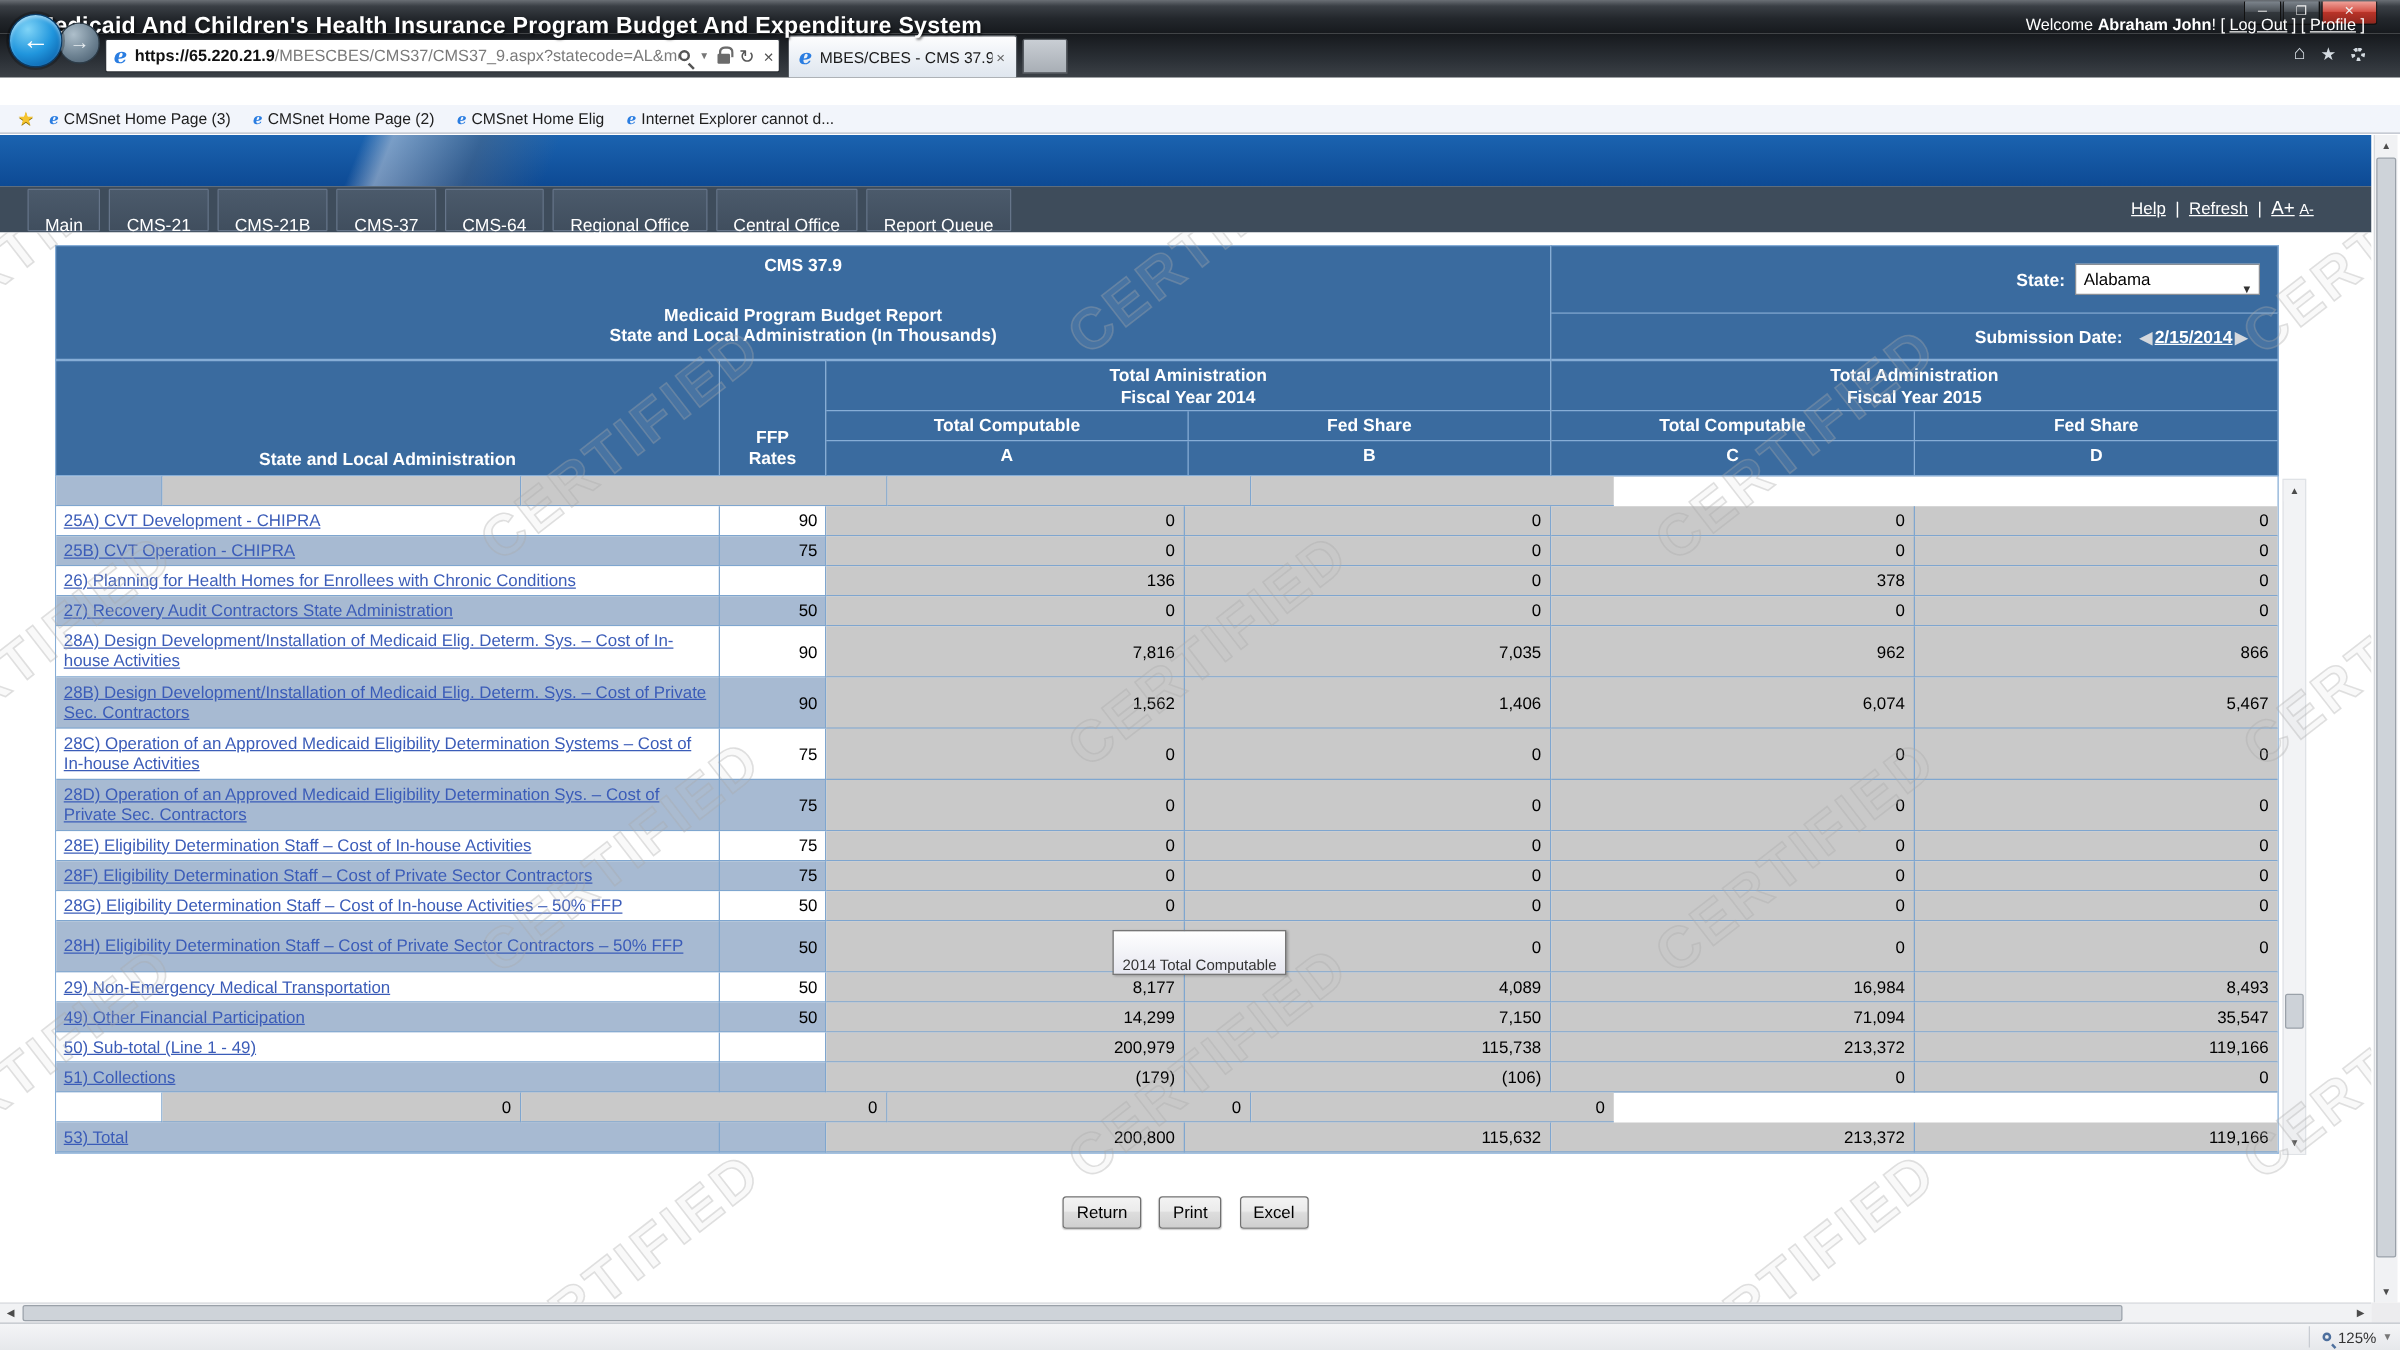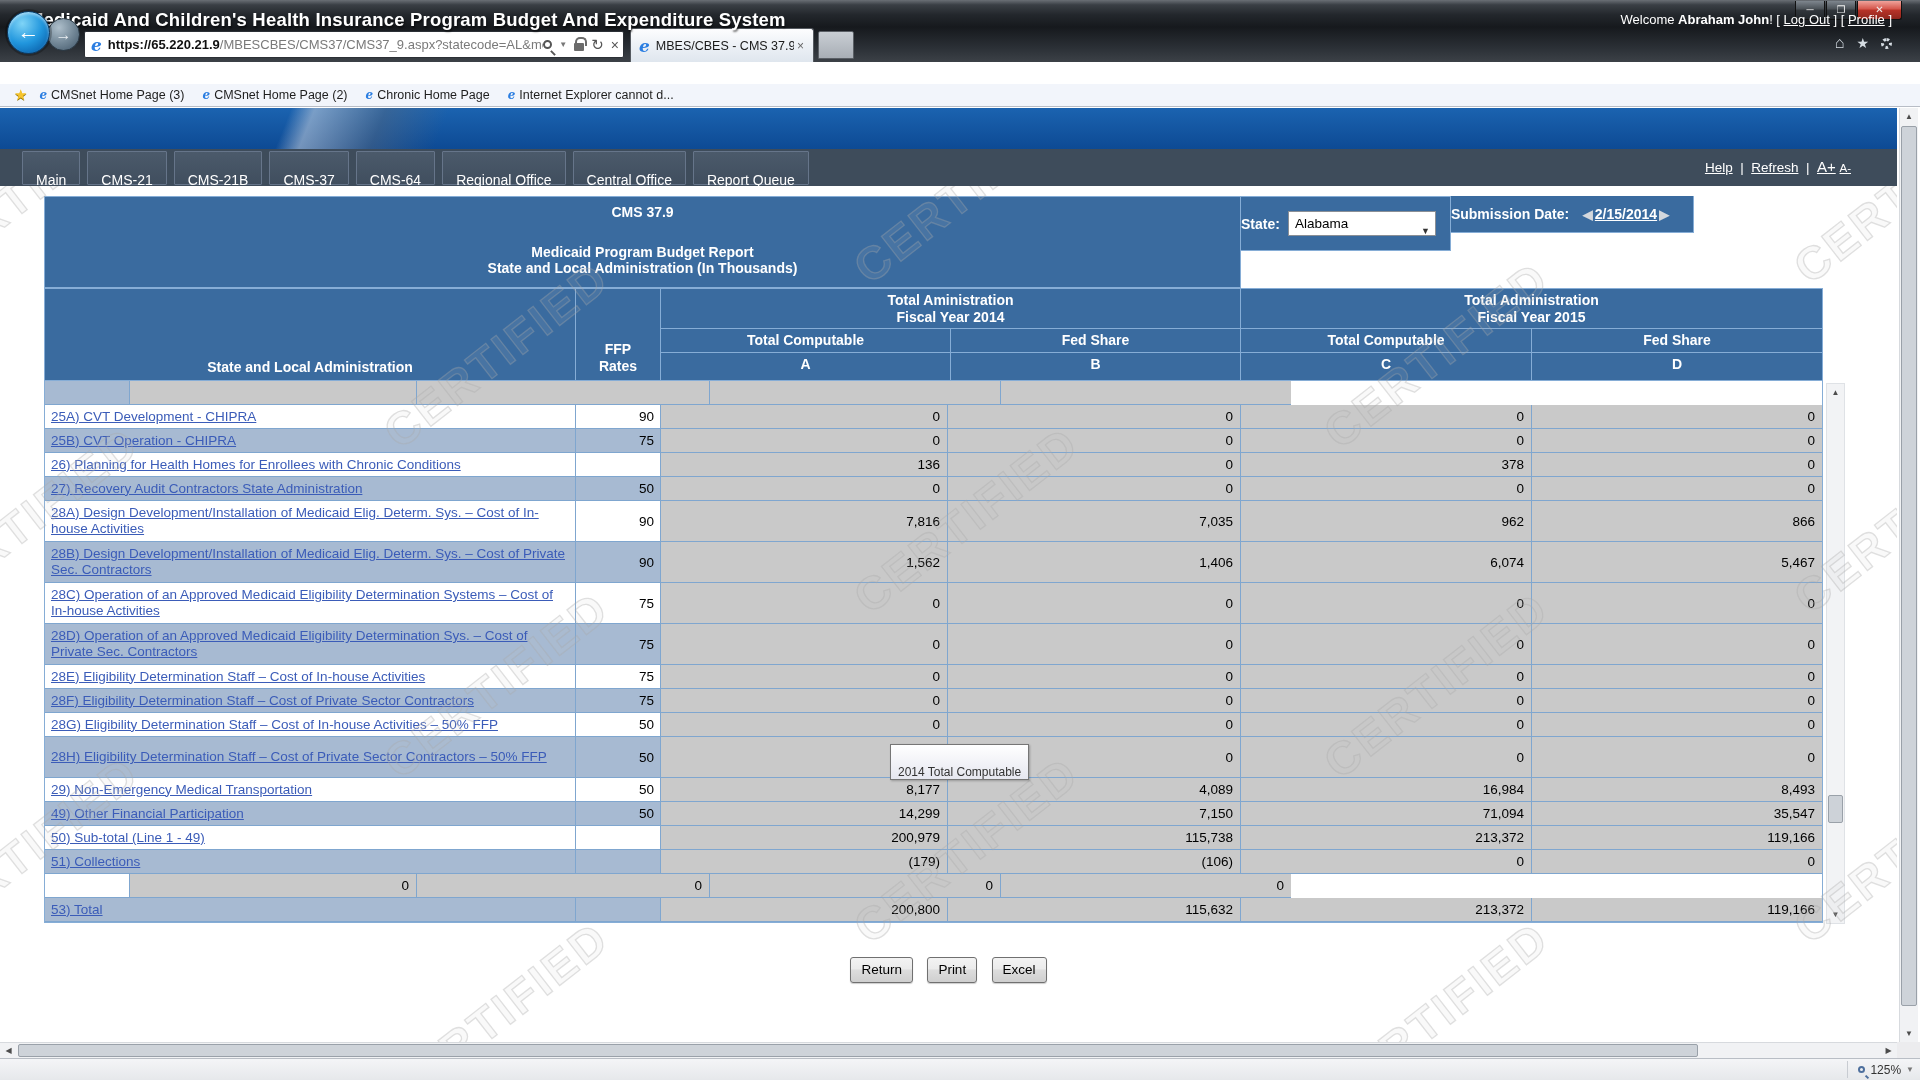--- a/index.html
+++ b/index.html
@@ -77,21 +77,21 @@
   .nav-right .aplus { font-size:15px; } .nav-right .aminus { font-size:11.5px; }
 
   
   .content { position:absolute; left:0; top:186px; width:1897px; height:856px; background:#fff; overflow:hidden; }
 
   .blue { background:#3a6b9f; color:#fff; }
 
   .rpt-header { position:absolute; left:44px; top:10px; width:1779px; height:92px; display:flex; }
   .rpt-left { width:1197px; height:100%; border:1px solid #86add6; text-align:center; font-weight:bold; font-size:14px; padding-top:7px;}
   .rpt-left .l2 { margin-top:24px; }
-  .rpt-right { width:582px; height:100%; display:flex; flex-direction:row; }
+  .rpt-right { width:582px; height:100%; display:flex; flex-direction:column; }
   .rpt-state { height:55px; border:1px solid #86add6; border-left:none; display:flex; align-items:center; justify-content:flex-end; padding-right:14px; font-weight:bold; font-size:14px;}
   .rpt-sub { height:37px; border:1px solid #86add6; border-left:none; border-top:none; display:flex; align-items:center; justify-content:flex-end; padding-right:22px; font-weight:bold; font-size:14px;}
   .sel { width:148px; height:25px; background:#fff; border:1px solid #8a8f96; margin-left:8px; position:relative;
     color:#000; font-weight:normal; font-size:13.5px; line-height:23px; padding-left:6px; }
   .sel .sc { position:absolute; right:5px; top:8px; font-size:9px; color:#333; }
   .date-arrow { color:#d4d8dd; font-size:13px; margin:0 2px; }
   .date-link { color:#fff; text-decoration:underline; font-weight:bold; }
 
   .tbl-head { position:absolute; left:44px; top:102px; width:1779px; height:93px; display:flex; }
   .th-cell { background:#3a6b9f; color:#fff; font-weight:bold; font-size:14px; border:1px solid #86add6; }
@@ -196,21 +196,21 @@
         <span class="fav-item">
           <span class="ie-e">e</span>
           <span>CMSnet Home Page (3)</span>
         </span>
         <span class="fav-item">
           <span class="ie-e">e</span>
           <span>CMSnet Home Page (2)</span>
         </span>
         <span class="fav-item">
           <span class="ie-e">e</span>
-          <span>Chronic Home Page</span>
+          <span>CMSnet Home Elig</span>
         </span>
         <span class="fav-item">
           <span class="ie-e">e</span>
           <span>Internet Explorer cannot d...</span>
         </span>
       </span>
   </div>
 
   <div class="appheader">
     <div class="swoosh"></div>

